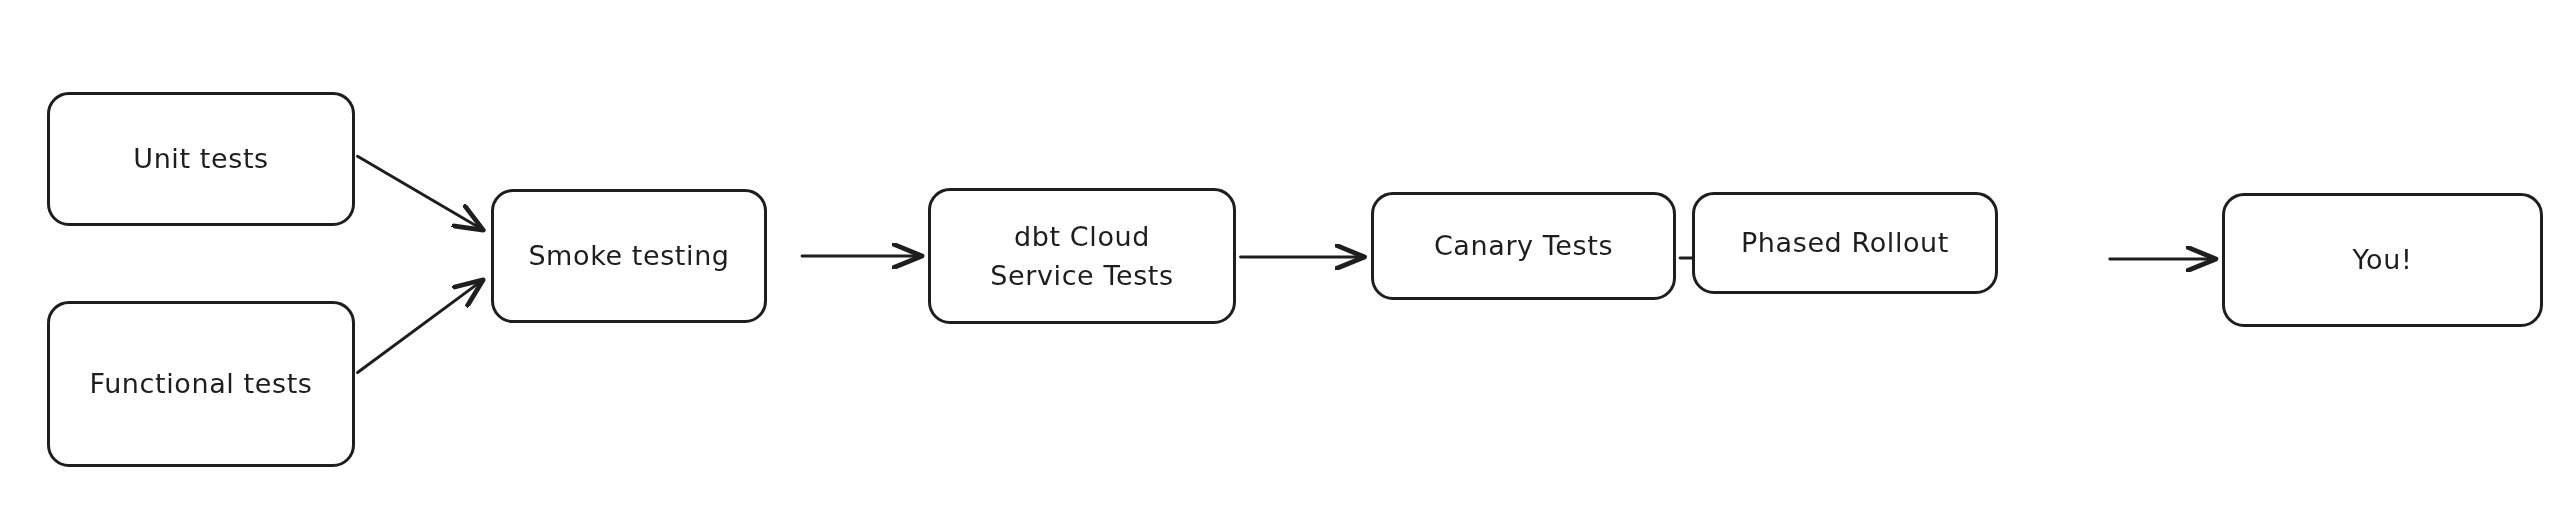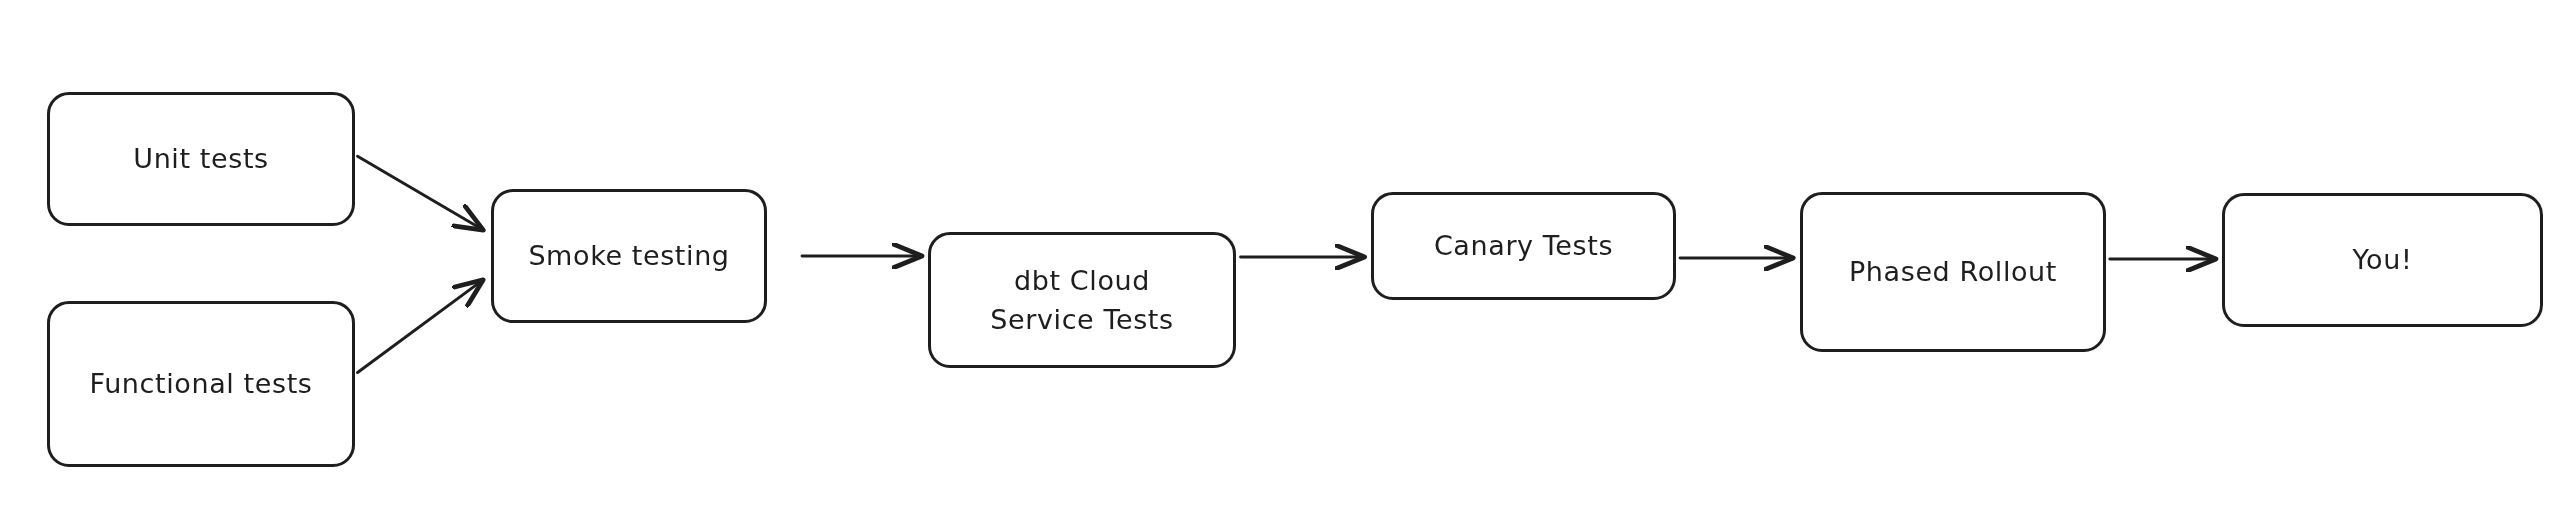--- a/index.html
+++ b/index.html
@@ -69,28 +69,28 @@
   <div id="node-layer">
       <div class="node" style="left: 47px; top: 92px; width: 308px; height: 134px;">
         <span class="node-label">Unit tests</span>
       </div>
       <div class="node" style="left: 47px; top: 301px; width: 308px; height: 166px;">
         <span class="node-label">Functional tests</span>
       </div>
       <div class="node" style="left: 491px; top: 189px; width: 276px; height: 134px;">
         <span class="node-label">Smoke testing</span>
       </div>
-      <div class="node" style="left: 928px; top: 188px; width: 308px; height: 136px; margin-top: 44px;">
+      <div class="node" style="left: 928px; top: 188px; width: 308px; height: 136px;">
         <span class="node-label">dbt Cloud
 Service Tests</span>
       </div>
       <div class="node" style="left: 1371px; top: 192px; width: 305px; height: 108px;">
         <span class="node-label">Canary Tests</span>
       </div>
-      <div class="node" style="left: 1800px; top: 192px; width: 306px; height: 160px;">
+      <div class="node" style="left: 1692px; top: 192px; width: 306px; height: 102px;">
         <span class="node-label">Phased Rollout</span>
       </div>
       <div class="node" style="left: 2222px; top: 193px; width: 321px; height: 134px;">
         <span class="node-label">You!</span>
       </div>
     </div>
 
 </div>
 
 

